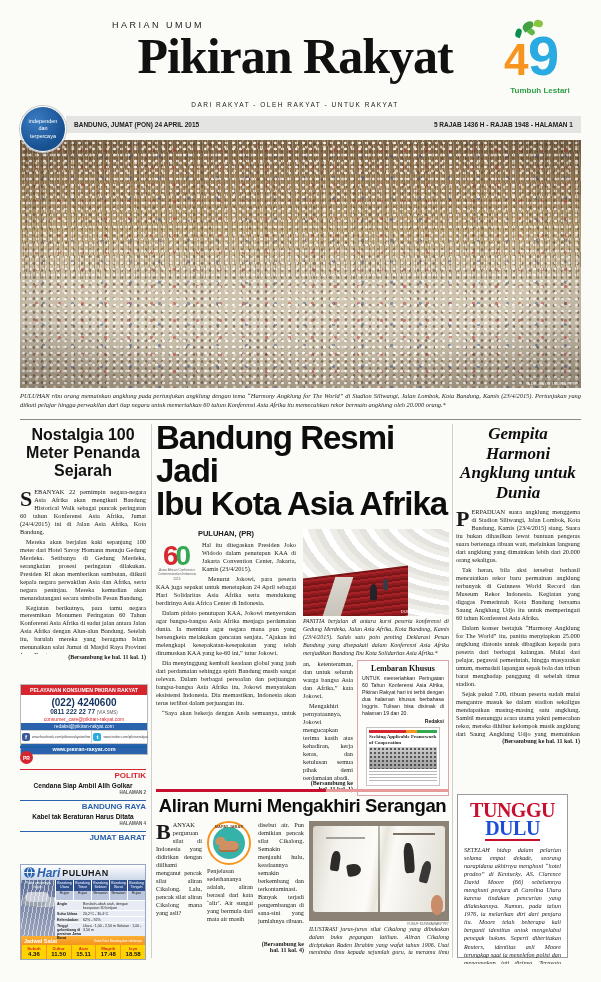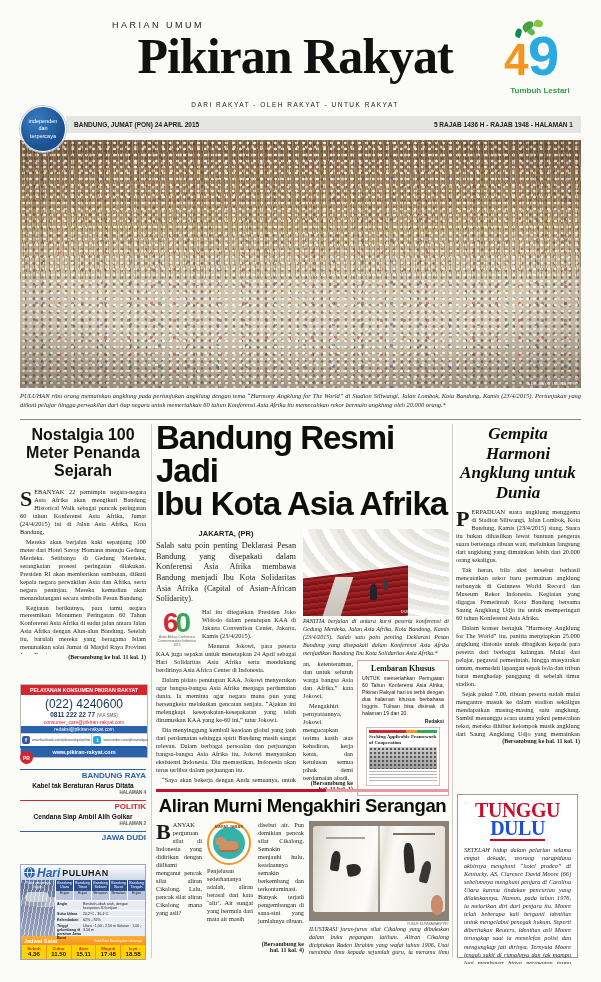--- a/index.html
+++ b/index.html
@@ -66,21 +66,21 @@
            line-height:.82;padding:2px 2px 0 0;}
   .more{font-weight:bold;font-size:6px;text-align:right;font-family:"Liberation Serif",serif;}
   
   .colL{position:absolute;left:20px;top:426px;width:126px;}
   .colL h2{margin:0 0 8px;font-family:"Liberation Sans",sans-serif;font-weight:bold;
            font-size:16px;line-height:1.12;text-align:center;color:#111;}
   .colL .body{height:166px;overflow:hidden;}
   .service{position:absolute;left:20px;top:684px;width:126px;border:1px solid #b9b9b9;
            font-family:"Liberation Sans",sans-serif;text-align:center;background:#fff;}
   .svc-title{background:#d6252e;color:#fff;font-weight:bold;font-size:5.2px;padding:2px 0;}
-  .svc-phone{font-weight:normal;font-size:12px;color:#16335e;padding-top:2px;}
+  .svc-phone{font-weight:bold;font-size:10px;color:#16335e;padding-top:2px;}
   .svc-sms{font-weight:bold;font-size:6.5px;color:#16335e;}
   .svc-sms .via{font-weight:normal;font-size:4.5px;color:#555;}
   .svc-email1{color:#d6252e;font-size:5px;padding:1px 0;}
   .svc-email2{background:#2a62ad;color:#fff;font-size:4.8px;padding:1px 0;}
   .svc-social{display:flex;border-top:1px solid #ccc;border-bottom:1px solid #ccc;}
   .svc-cell{flex:1;display:flex;align-items:center;justify-content:center;gap:2px;padding:2px 1px;}
   .svc-cell+.svc-cell{border-left:1px solid #ccc;}
   .soc-ic{width:8px;height:8px;border-radius:2px;color:#fff;font-weight:bold;font-size:6px;
           display:flex;align-items:center;justify-content:center;flex:none;}
   .fb{background:#3b5998;} .tw{background:#29aae1;}
@@ -207,21 +207,21 @@
   .bline{position:absolute;height:2px;background:#a7a299;}
   .bl1{left:12%;top:16%;width:28%;} .bl2{left:60%;top:12%;width:30%;background:#7d7166;}
   .bthumb{position:absolute;right:4%;bottom:6%;width:12px;height:20px;background:#c98d6b;border-radius:45%;}
   .b-pcredit{text-align:right;font-family:"Liberation Sans",sans-serif;font-size:3.5px;color:#666;margin-top:1px;}
   .b-caption{font-style:italic;font-size:6px;line-height:1.3;text-align:justify;height:30px;overflow:hidden;}
   
   .colR{position:absolute;left:456px;top:424px;width:124px;}
   .colR h2{margin:0 0 6px;text-align:center;font-family:"Liberation Serif",serif;
            font-weight:bold;font-style:italic;font-size:17px;line-height:1.15;color:#0d0d0d;}
   .colR .body{height:230px;overflow:hidden;}
-  .tunggu{position:absolute;left:457px;top:794px;width:121px;height:164px;border:1px solid #9b9b9b;
+  .tunggu{position:absolute;left:457px;top:794px;width:111px;height:164px;border:1px solid #9b9b9b;
           background:#fff;padding:6px 6px 4px;box-sizing:border-box;}
   .t-title{text-align:center;font-family:"Liberation Serif",serif;font-weight:bold;
            font-size:20px;line-height:.92;letter-spacing:-.5px;}
   .t1{color:#c8102e;} .t2{color:#1d4ed8;display:inline-block;border-bottom:2px solid #c8102e;padding-bottom:1px;}
   .t-body{margin-top:5px;font-style:italic;font-size:6.2px;line-height:1.3;text-align:justify;
           height:118px;overflow:hidden;}
 </style>
 </head>
 <body>
 
@@ -287,36 +287,36 @@
       </div>
     </div>
     <div class="svc-web">www.pikiran-rakyat.com</div>
   </div>
 
   <div class="inside">
     <div class="inside-hd">
       <span class="pr-dot">PR</span>
     </div>
     <div class="ins-sec">
+      <div class="rubric-row sec-red">
+          <span class="rubric sec-red">POLITIK</span>
+        </div>
+      <div class="sec-head">Cendana Siap Ambil Alih Golkar</div>
+      <div class="sec-page">HALAMAN 2</div>
+    </div>
+    <div class="ins-sec">
       <div class="rubric-row sec-blue">
           <span class="rubric sec-blue">BANDUNG RAYA</span>
         </div>
       <div class="sec-head">Kabel tak Beraturan Harus Ditata</div>
       <div class="sec-page">HALAMAN 4</div>
     </div>
     <div class="ins-sec">
-      <div class="rubric-row sec-red">
-          <span class="rubric sec-red">POLITIK</span>
-        </div>
-      <div class="sec-head">Cendana Siap Ambil Alih Golkar</div>
-      <div class="sec-page">HALAMAN 2</div>
-    </div>
-    <div class="ins-sec">
       <div class="rubric-row sec-blue">
-          <span class="rubric sec-blue">JAWA DUDI</span>
+          <span class="rubric sec-blue">JUMAT BARAT</span>
         </div>
 
     </div>
   </div>
 
   <div class="weather">
     <div class="w-hd">
       <span class="globe"></span>
       <span class="w-cuaca">Hari</span>
       <span class="w-city">PULUHAN</span>
@@ -396,22 +396,21 @@
     </div>
   </div>
 
   <div class="colC">
     <h1>
       <div>Bandung Resmi Jadi</div>
       <div>Ibu Kota Asia Afrika</div>
     </h1>
     <div class="c-cols">
       <div class="cA">
-        <div class="dateline">JAKARTA, (PR)</div>
-        <div class="lede">Salah satu poin penting Deklarasi Pesan Bandung yang disepakati dalam Konferensi Asia Afrika membawa Bandung menjadi Ibu Kota Solidaritas Asia Afrika (Capital of Asian-African Solidarity).</div>
+        <div class="dateline">PULUHAN, (PR)</div>
         <div class="a-rest">
           <div class="kaa">
             <div class="kaa-60"><span class="kaa-six">6</span><span class="kaa-zero">0</span></div>
             <div class="kaa-cap">Asian African Conference Commemoration Indonesia 2015</div>
           </div>
           <p class="para first">Hal itu ditegaskan Presiden Joko Widodo dalam penutupan KAA di Jakarta Convention Center, Jakarta, Kamis (23/4/2015).</p>
           <p class="para">Menurut Jokowi, para peserta KAA juga sepakat untuk menetapkan 24 April sebagai Hari Solidaritas Asia Afrika serta mendukung berdirinya Asia Africa Center di Indonesia.</p>
           <p class="para">Dalam pidato penutupan KAA, Jokowi menyerukan agar bangsa-bangsa Asia Afrika menjaga perdamaian dunia. Ia meminta agar negara mana pun yang bersengketa melakukan gencatan senjata. “Ajakan ini melengkapi kesepakatan-kesepakatan yang telah dirumuskan KAA yang ke-60 ini,” tutur Jokowi.</p>
           <p class="para">Dia menyinggung kembali keadaan global yang jauh dari perdamaian sehingga spirit Bandung masih sangat relevan. Dalam berbagai persoalan dan perjuangan bangsa-bangsa Asia Afrika itu, Jokowi menyatakan eksistensi Indonesia. Dia memastikan, Indonesia akan terus terlibat dalam perjuangan itu.</p>
           <p class="para">“Saya akan bekerja dengan Anda semuanya, untuk memastikan bahwa kemitraan strategis antara Asia dan Afrika benar-benar terwujud. Saya juga akan bekerja dengan Anda semuanya, demi kemakmuran, keadil-</p>

